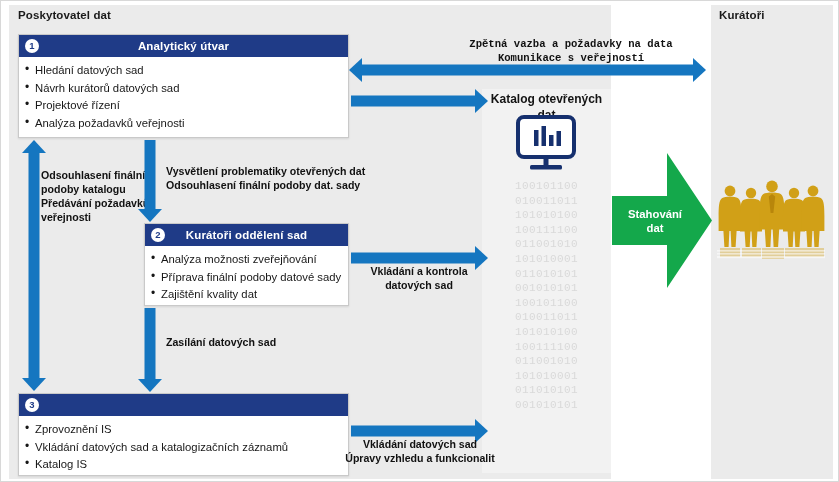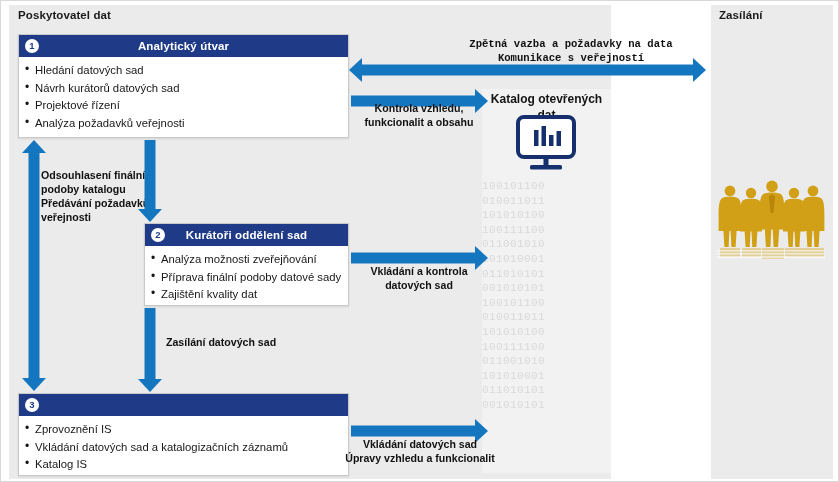--- a/index.html
+++ b/index.html
@@ -167,20 +167,21 @@
     width: 100%;
     text-align: center;
     font-size: 12px;
     font-weight: bold;
     color: #141414;
     line-height: 16px;
   }
   .binary {
     position: absolute;
     width: 100%;
+    text-align: center;
     font-family: "Liberation Mono", monospace;
     font-size: 11px;
     line-height: 14.6px;
     color: #d9d9d9;
     letter-spacing: 0.4px;
     user-select: none;
   }
 
   
   .green-arrow {
@@ -206,21 +207,21 @@
 <body>
 
 <div id="canvas">
 
   <div class="panel" style="left:8px; top:4px; width:602px; height:474px;"></div>
 
   <div class="panel" style="left:710px; top:4px; width:122px; height:474px;"></div>
 
   <div class="panel-title" style="left:17px; top:8px;">Poskytovatel dat</div>
 
-  <div class="panel-title" style="left:718px; top:8px;">Zasílání</div>
+  <div class="panel-title" style="left:718px; top:8px;">Kurátoři</div>
 
   <div class="catalog-panel" style="left:481px; top:88px; width:129px; height:384px;"></div>
 
   <div class="catalog-title" style="left:481px; top:90px; width:129px;">Katalog otevřených dat</div>
 
   <div style="position:absolute; left:509px; top:113px; width:72px; height:60px;">
     <svg width="72" height="60" viewBox="0 0 72 60">
       <rect x="8" y="3" width="56" height="40" rx="6" ry="6" fill="#ffffff" stroke="#16306e" stroke-width="4"></rect>
       <rect x="24" y="16" width="4.5" height="16" fill="#16306e"></rect>
       <rect x="31.5" y="12" width="4.5" height="20" fill="#16306e"></rect>
@@ -299,20 +300,22 @@
   <div class="alabel left" style="left:40px; top:167px; width:125px; white-space:pre-line;">Odsouhlasení finální
 podoby katalogu
 Předávání požadavků
 veřejnosti</div>
 
   <div class="arrow-blue" style="left:132px; top:139px; width:34px; height:82px;">
     <div class="abody-v" style="top:0; height:69px; width:11px;"></div>
     <div class="ahead-down ahead" style="bottom:0;"></div>
   </div>
 
+  <div class="alabel left" style="left:165px; top:163px; width:230px; white-space:pre-line;">Vysvětlení problematiky otevřených dat
+Odsouhlasení finální podoby dat. sady</div>
 
   <div class="arrow-blue" style="left:132px; top:307px; width:34px; height:84px;">
     <div class="abody-v" style="top:0; height:71px; width:11px;"></div>
     <div class="ahead-down ahead" style="bottom:0;"></div>
   </div>
 
   <div class="alabel left" style="left:165px; top:334px; width:200px; white-space:pre-line;">Zasílání datových sad</div>
 
   <div class="arrow-blue" style="left:348px; top:57px; width:357px; height:24px;">
     <div class="ahead-left ahead" style="left:0;"></div>
@@ -321,39 +324,44 @@
   </div>
 
   <div class="alabel center" style="left:420px; top:36px; width:300px; white-space:pre-line;font-family:Liberation Mono, monospace;">Zpětná vazba a požadavky na data
 Komunikace s veřejností</div>
 
   <div class="arrow-blue" style="left:350px; top:88px; width:137px; height:24px;">
     <div class="abody-h" style="left:0; width:125px; height:11px;"></div>
     <div class="ahead-right ahead" style="right:0;"></div>
   </div>
 
-  <div class="alabel center" style="left:352px; top:100px; width:132px; white-space:pre-line;">Kontrola vzhledu,
-funkcionalit a obsahu</div>
 
   <div class="arrow-blue" style="left:350px; top:245px; width:137px; height:24px;">
     <div class="abody-h" style="left:0; width:125px; height:11px;"></div>
     <div class="ahead-right ahead" style="right:0;"></div>
   </div>
 
   <div class="alabel center" style="left:352px; top:263px; width:132px; white-space:pre-line;">Vkládání a kontrola
 datových sad</div>
 
   <div class="arrow-blue" style="left:350px; top:418px; width:137px; height:24px;">
     <div class="abody-h" style="left:0; width:125px; height:11px;"></div>
     <div class="ahead-right ahead" style="right:0;"></div>
   </div>
 
   <div class="alabel center" style="left:340px; top:436px; width:158px; white-space:pre-line;">Vkládání datových sad
 Úpravy vzhledu a funkcionalit</div>
 
+  <div class="green-arrow" style="left:611px; top:152px; width:100px; height:135px;">
+    <svg width="100" height="135" viewBox="0 0 100 135" style="position:absolute; left:0; top:0;">
+      <polygon points="0,43 55,43 55,0 100,67.5 55,135 55,92 0,92" fill="#14a84b"></polygon>
+    </svg>
+    <div class="gtext" style="white-space:pre-line;">Stahování
+dat</div>
+  </div>
 
   <div class="people" style="left:716px; top:176px; width:108px; height:92px;">
     <svg width="108" height="92" viewBox="0 0 108 92">
       <g fill="#d1a017">
 
         <g transform="translate(2,8)">
           <circle cx="11" cy="6" r="5.4"></circle>
           <path d="M3.2 13 C6 11.2 16 11.2 18.8 13 C22 14.8 22.4 22 22.4 31 L22.4 46 L17.6 46 L16.6 62 L12.4 62 L11.6 46 L10.4 46 L9.6 62 L5.4 62 L4.4 46 L-0.4 46 L-0.4 31 C-0.4 22 0 14.8 3.2 13 Z"></path>
         </g>
 

